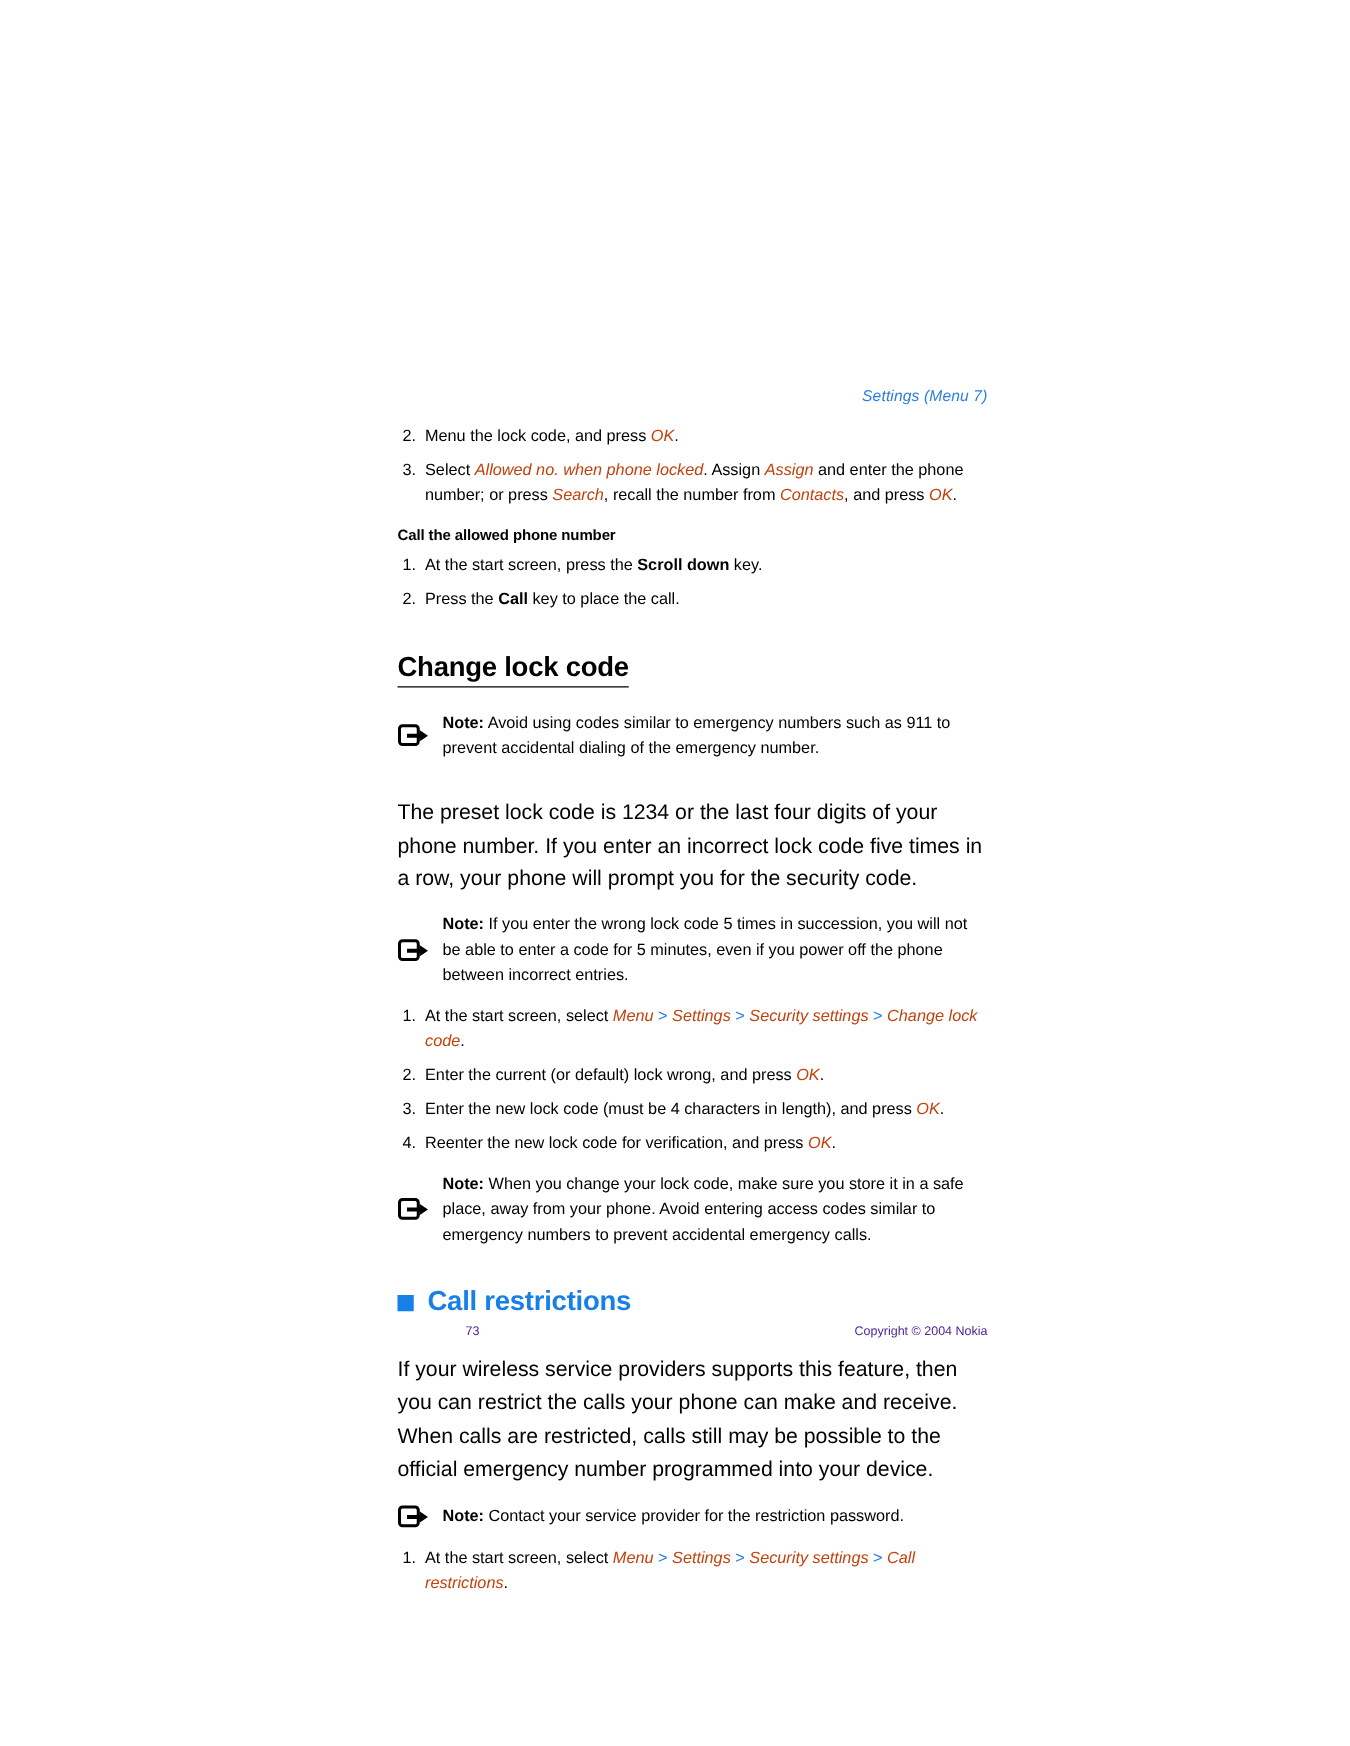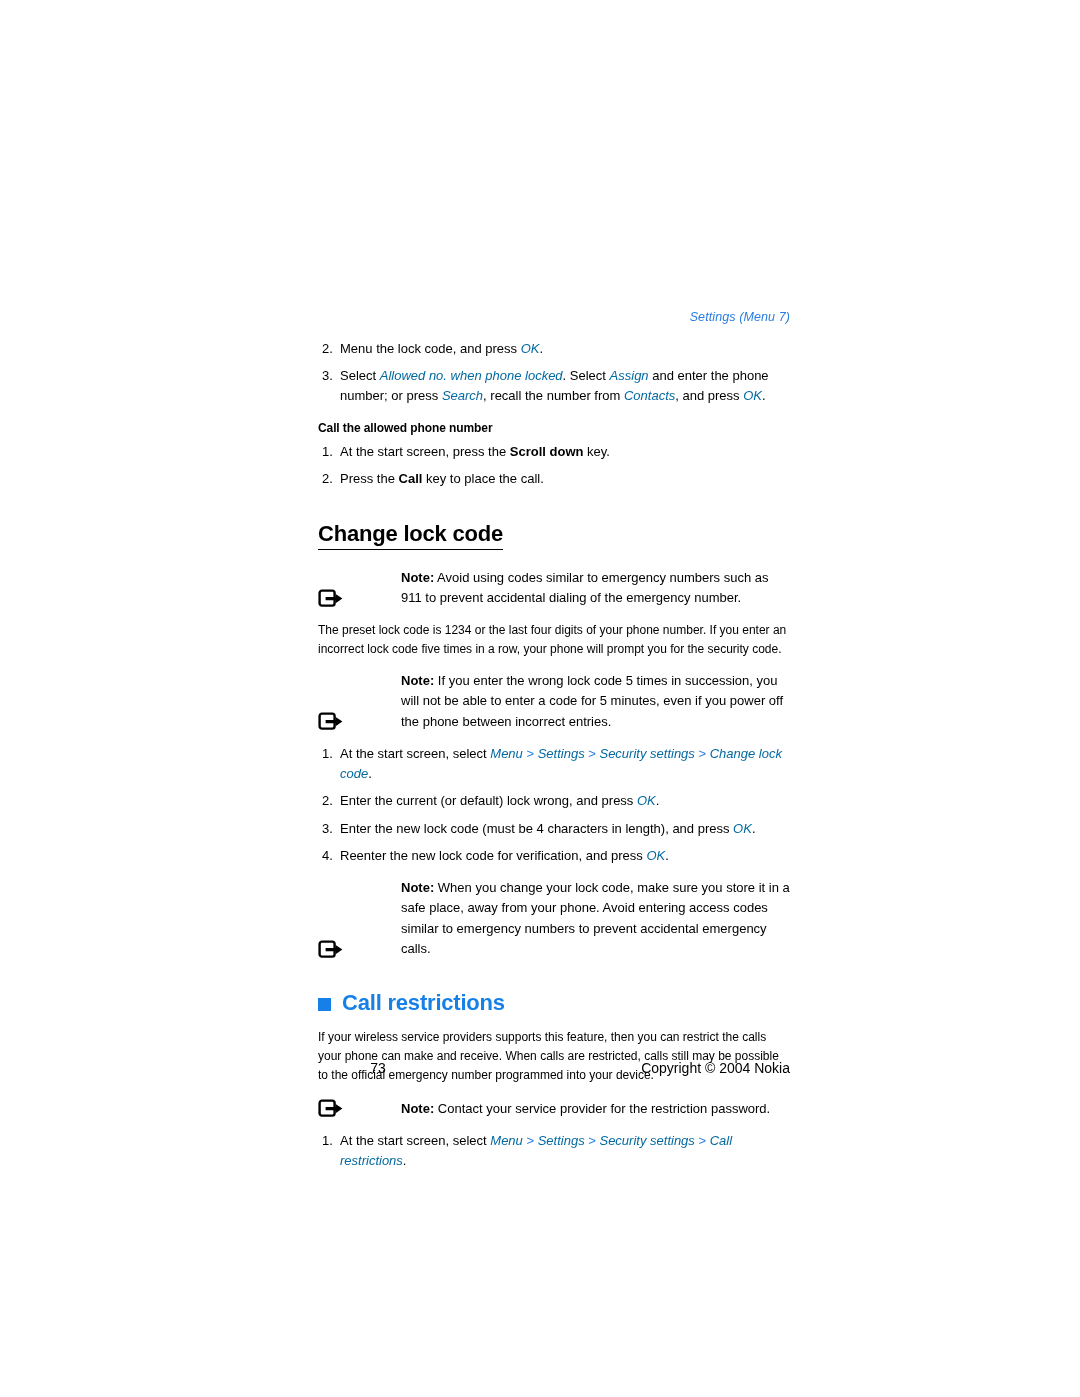--- a/index.html
+++ b/index.html
@@ -104,66 +104,65 @@
     height: 13px;
     background: #1680e8;
     margin-right: 11px;
     flex: 0 0 auto;
     position: relative;
     top: 1px;
   }
 
   
   p.body {
-    font-size: 12px;
+    font-size: 17px;
     line-height: 1.58;
-    margin: 12px 0 10px 0;
+    margin: 28px 0 10px 0;
   }
 
   
   .note {
     display: flex;
-    align-items: flex-end;
+    align-items: center;
     margin: 12px 0 12px 0;
-    gap: 47px;
   }
   .note-icon {
     flex: 0 0 36px;
     width: 36px;
     padding-top: 2px;
   }
   .note-icon svg { display: block; }
   .note-body {
     flex: 1 1 auto;
     font-size: 13px;
     line-height: 1.58;
   }
   .note-body b { font-weight: bold; }
 
   
   .lnk {
-    color: #0369a1;
+    color: #c2410c;
     font-style: italic;
   }
   .gt {
     color: #2a7de1;
     font-style: normal;
   }
   b.kbd { font-weight: bold; }
 
   
   .footer {
     position: absolute;
     left: 318px;
     top: 1060px;
     width: 472px;
     display: flex;
     align-items: baseline;
-    font-size: 14px;
-    color: #000000;
+    font-size: 10px;
+    color: #4c1d95;
     justify-content: center;
   }
   .footer .pagenum {
     width: 120px;
     text-align: center;
     flex: 0 0 120px;
   }
   .footer .copyright {
     flex: 1 1 auto;
     text-align: right;
@@ -179,21 +178,21 @@
     <div class="running-head">Settings (Menu 7)</div>
 
     
     <ol class="steps">
       <li class="step">
         <span class="num">2.</span>
         <span class="txt"><span>Menu the lock code, and press </span><span class="lnk">OK</span><span>.</span></span>
       </li>
       <li class="step">
         <span class="num">3.</span>
-        <span class="txt"><span>Select </span><span class="lnk">Allowed no. when phone locked</span><span>. Select </span><span class="lnk">Assign</span><span> and enter the phone number; or press </span><span class="lnk">Search</span><span>, recall the number from </span><span class="lnk">Contacts</span><span>, and press </span><span class="lnk">OK</span><span>.</span></span>
+        <span class="txt"><span>Select </span><span class="lnk">Allowed no. when phone locked</span><span>. Assign </span><span class="lnk">Assign</span><span> and enter the phone number; or press </span><span class="lnk">Search</span><span>, recall the number from </span><span class="lnk">Contacts</span><span>, and press </span><span class="lnk">OK</span><span>.</span></span>
       </li>
     </ol>
 
     
     <h2 class="sub-heading">Call the allowed phone number</h2>
 
     <ol class="steps">
       <li class="step">
         <span class="num">1.</span>
         <span class="txt"><span>At the start screen, press the </span><b class="kbd">Scroll down</b><span> key.</span></span>

